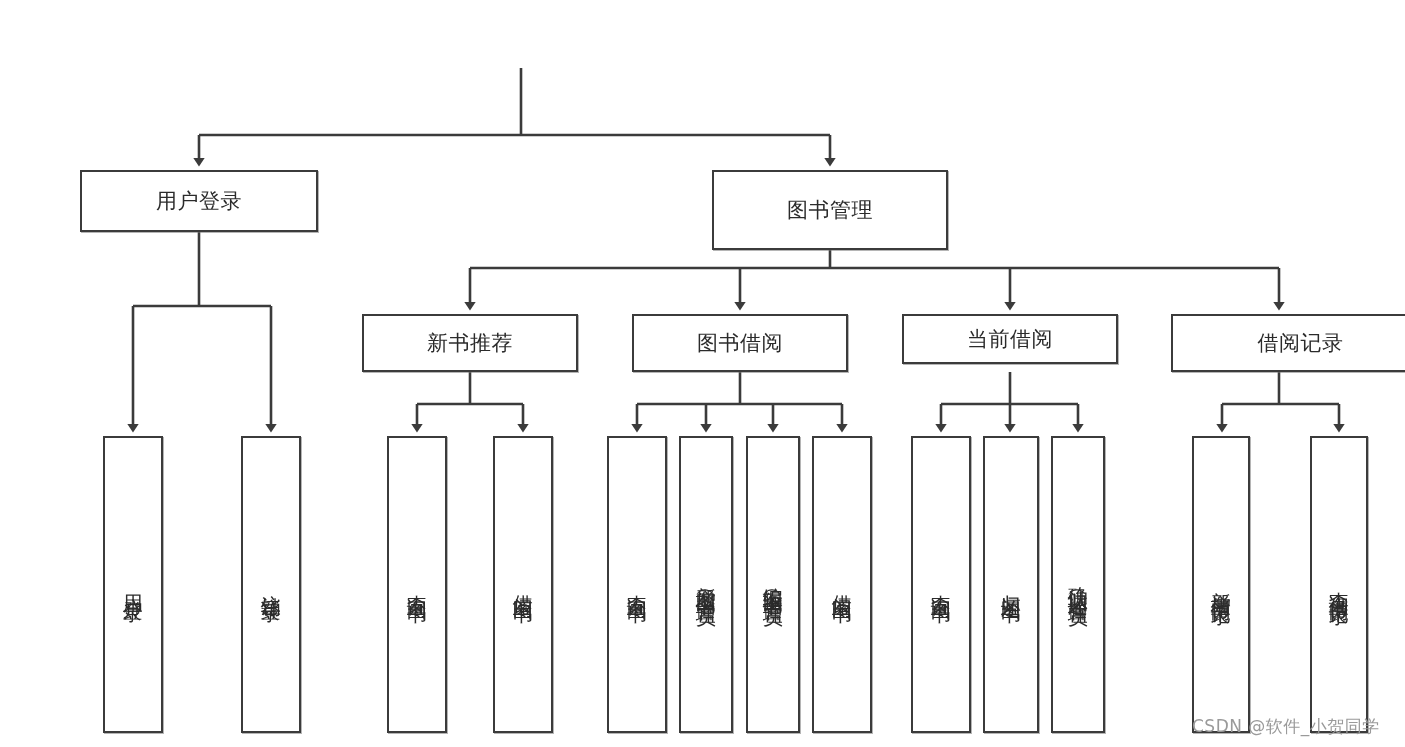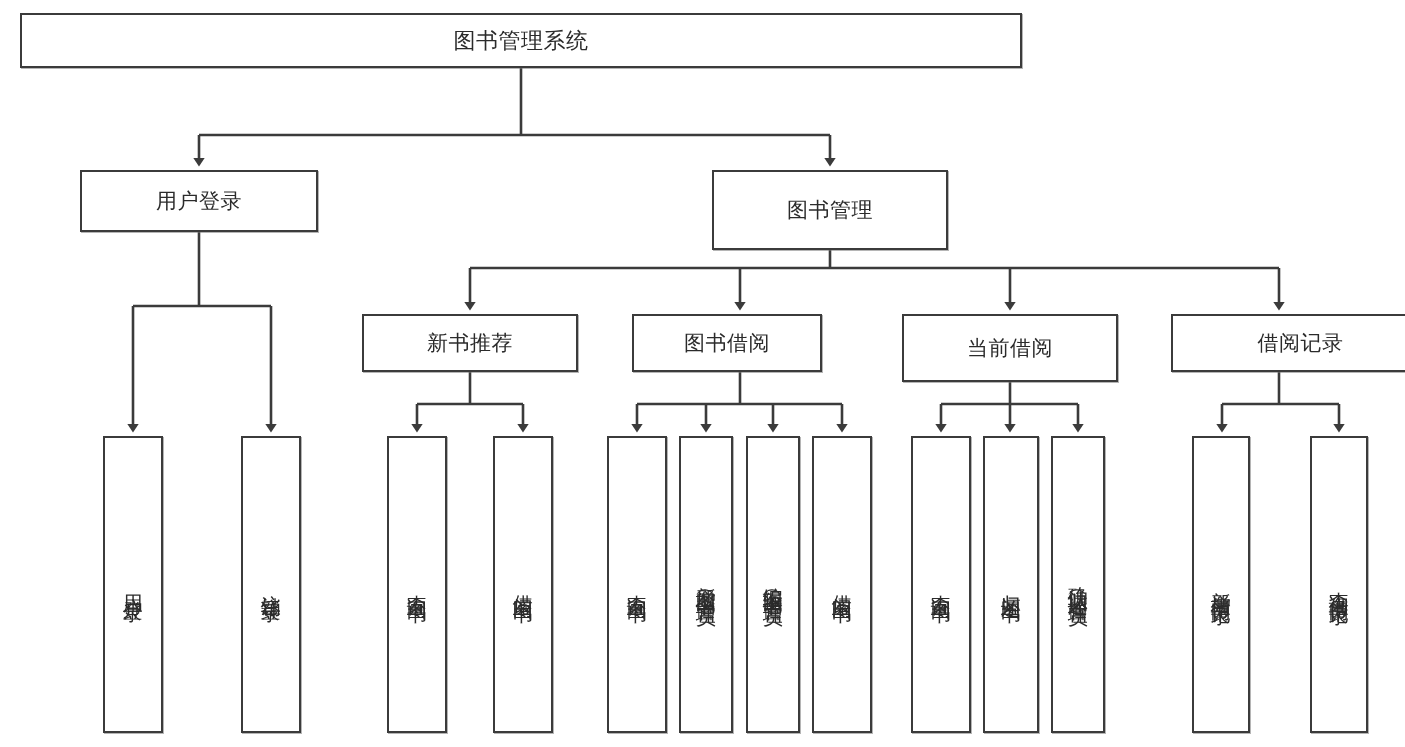--- a/index.html
+++ b/index.html
@@ -122,38 +122,35 @@
       <path d="M1010,404 L1010,424" marker-end="url(#arrow)"></path>
       <path d="M1078,404 L1078,424" marker-end="url(#arrow)"></path>
 
       <path d="M1279,372 L1279,404"></path>
       <path d="M1222,404 L1339,404"></path>
       <path d="M1222,404 L1222,424" marker-end="url(#arrow)"></path>
       <path d="M1339,404 L1339,424" marker-end="url(#arrow)"></path>
     </g>
   </svg>
 
-  <div class="node root horizontal" style="left:20px; top:13px; width:1002px; height:55px;">
-    <span class="node-label">图书管理系统</span>
-  </div>
 
   <div class="node horizontal" style="left:80px; top:170px; width:238px; height:62px;">
     <span class="node-label">用户登录</span>
   </div>
   <div class="node horizontal" style="left:712px; top:170px; width:236px; height:80px;">
     <span class="node-label">图书管理</span>
   </div>
 
   <div class="node horizontal" style="left:362px; top:314px; width:216px; height:58px;justify-content:center;">
     <span class="node-label">新书推荐</span>
   </div>
-  <div class="node horizontal" style="left:632px; top:314px; width:190px; height:58px;">
+  <div class="node horizontal" style="left:632px; top:314px; width:216px; height:58px;">
     <span class="node-label">图书借阅</span>
   </div>
-  <div class="node horizontal" style="left:902px; top:314px; width:216px; height:68px;">
+  <div class="node horizontal" style="left:902px; top:314px; width:216px; height:50px;">
     <span class="node-label">当前借阅</span>
   </div>
   <div class="node horizontal" style="left:1171px; top:314px; width:259px; height:58px;">
     <span class="node-label">借阅记录</span>
   </div>
 
   <div class="node vertical" style="left:103px; top:436px; width:60px; height:297px;">
     <span class="node-label">用户登录</span>
   </div>
   <div class="node vertical" style="left:241px; top:436px; width:60px; height:297px;">
@@ -190,14 +187,15 @@
     <span class="node-label">确认归还（管理员）</span>
   </div>
 
   <div class="node vertical" style="left:1192px; top:436px; width:58px; height:297px;">
     <span class="node-label">新增借阅记录</span>
   </div>
   <div class="node vertical" style="left:1310px; top:436px; width:58px; height:297px;">
     <span class="node-label">查询借阅记录</span>
   </div>
 
+  <div class="watermark" style="left:1192px; top:715px;">CSDN @软件_小贺同学</div>
 
 </div>
 
 </body></html>

